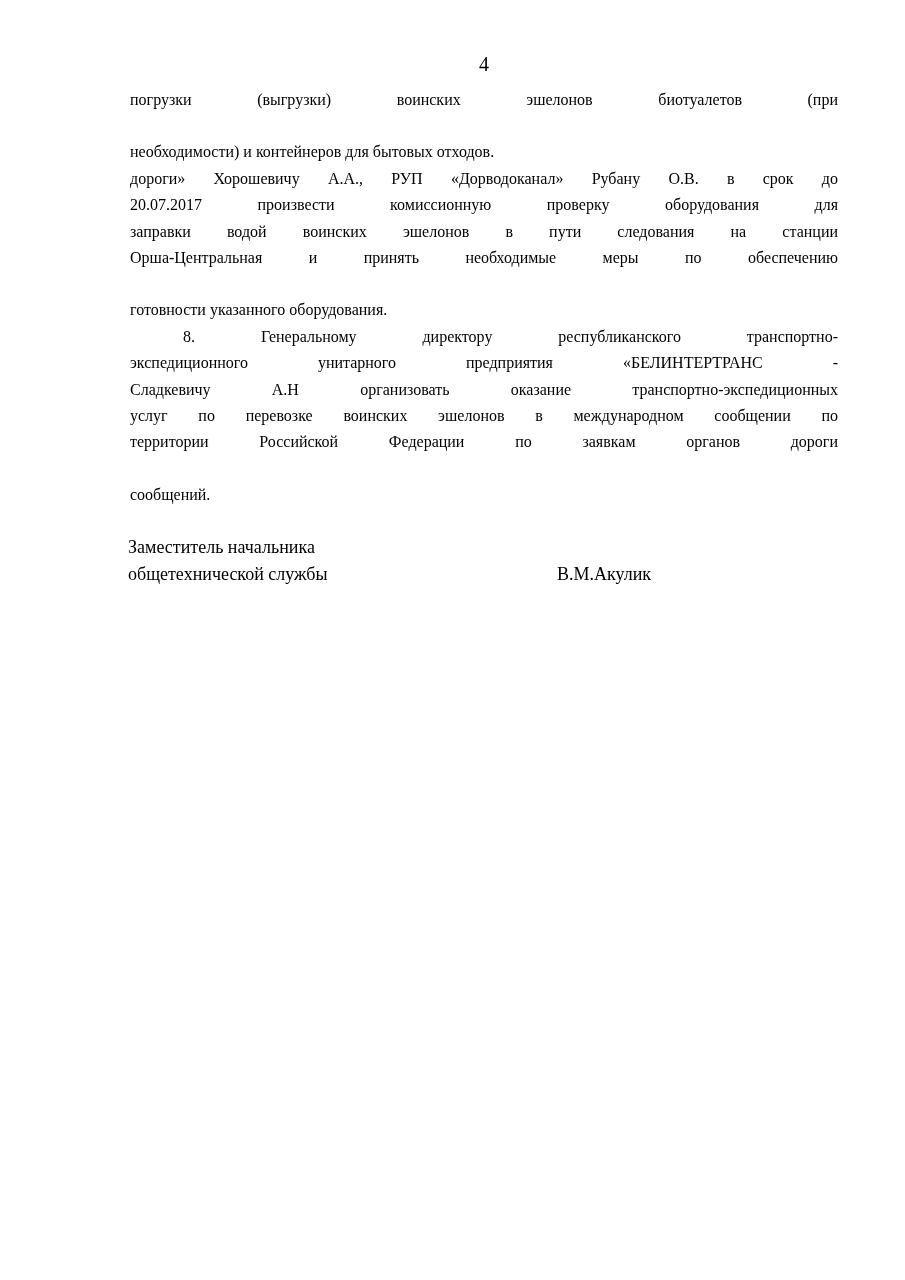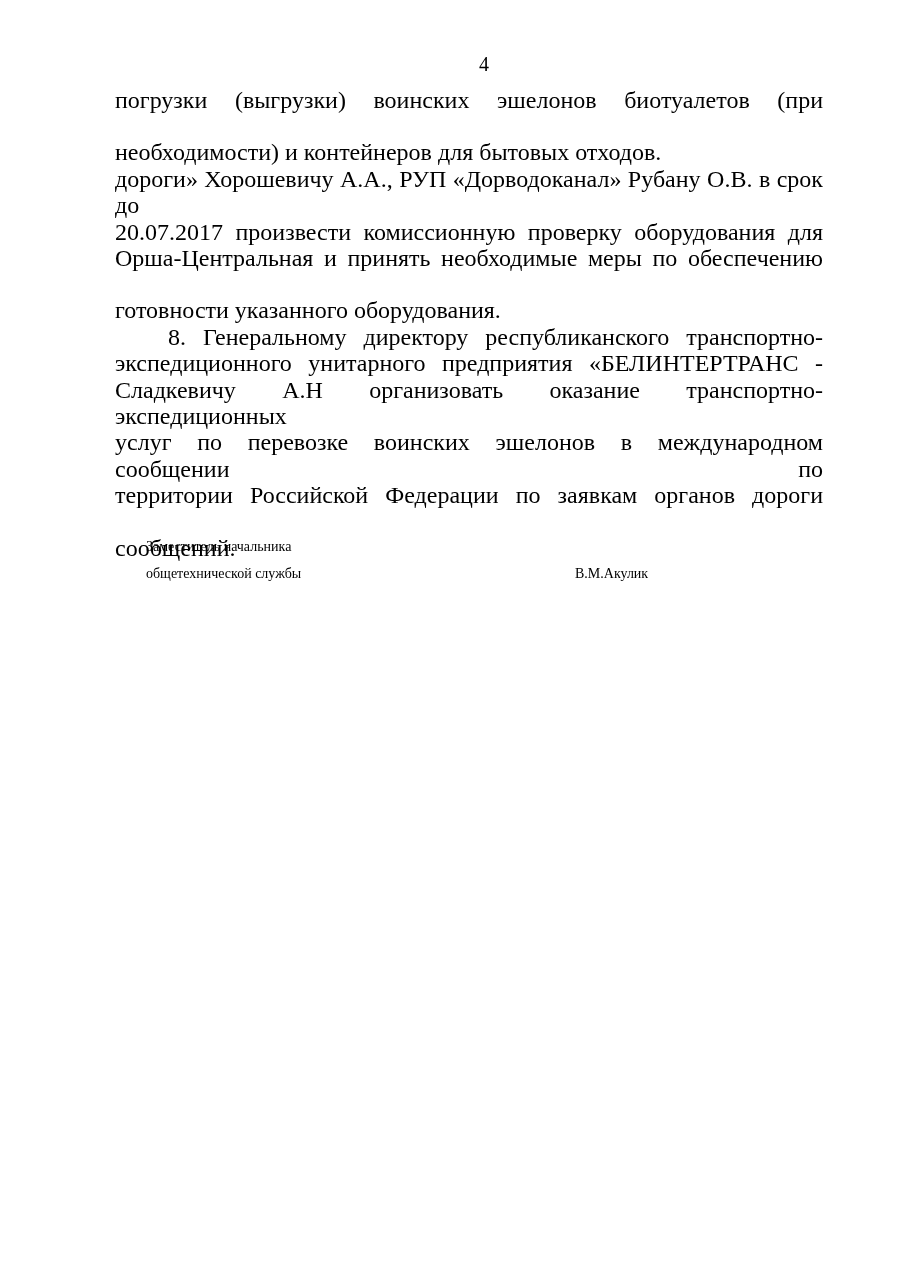--- a/index.html
+++ b/index.html
@@ -21,43 +21,43 @@
     top: 53px;
     left: 130px;
     width: 708px;
     text-align: center;
     font-size: 20px;
     line-height: 22px;
   }
   .body-text {
     position: absolute;
     top: 87px;
-    left: 115px;
+    left: 130px;
     width: 708px;
-    font-size: 24px;
+    font-size: 16px;
     line-height: 26.4px;
   }
   .body-text .line {
     text-align: justify;
     text-align-last: justify;
   }
   .body-text .line.last {
     text-align: left;
     text-align-last: auto;
     margin-top: 26px;
   }
   .body-text .line.indent {
     text-indent: 53px;
   }
   .signature {
     position: absolute;
     top: 534px;
-    left: 146px;
+    left: 128px;
     width: 708px;
-    font-size: 14px;
+    font-size: 18px;
     line-height: 26.5px;
   }
   .sig-row {
     position: relative;
   }
   .sig-name {
     position: absolute;
     left: 429px;
     top: 0;
     white-space: nowrap;
@@ -67,20 +67,21 @@
 <body>
 
 <div class="page">
   <div class="page-number">4</div>
 
   <div class="body-text">
       <div class="line">погрузки (выгрузки) воинских эшелонов биотуалетов (при</div>
       <div class="line last">необходимости) и контейнеров для бытовых отходов.</div>
       <div class="line">дороги» Хорошевичу А.А., РУП «Дорводоканал» Рубану О.В. в срок до</div>
       <div class="line">20.07.2017 произвести комиссионную проверку оборудования для</div>
+      <div class="line">заправки водой воинских эшелонов в пути следования на станции</div>
       <div class="line">Орша-Центральная и принять необходимые меры по обеспечению</div>
       <div class="line last">готовности указанного оборудования.</div>
       <div class="line indent">8. Генеральному директору республиканского транспортно-</div>
       <div class="line">экспедиционного унитарного предприятия «БЕЛИНТЕРТРАНС -</div>
       <div class="line">Сладкевичу А.Н организовать оказание транспортно-экспедиционных</div>
       <div class="line">услуг по перевозке воинских эшелонов в международном сообщении по</div>
       <div class="line">территории Российской Федерации по заявкам органов дороги</div>
       <div class="line last">сообщений.</div>
     </div>
 

